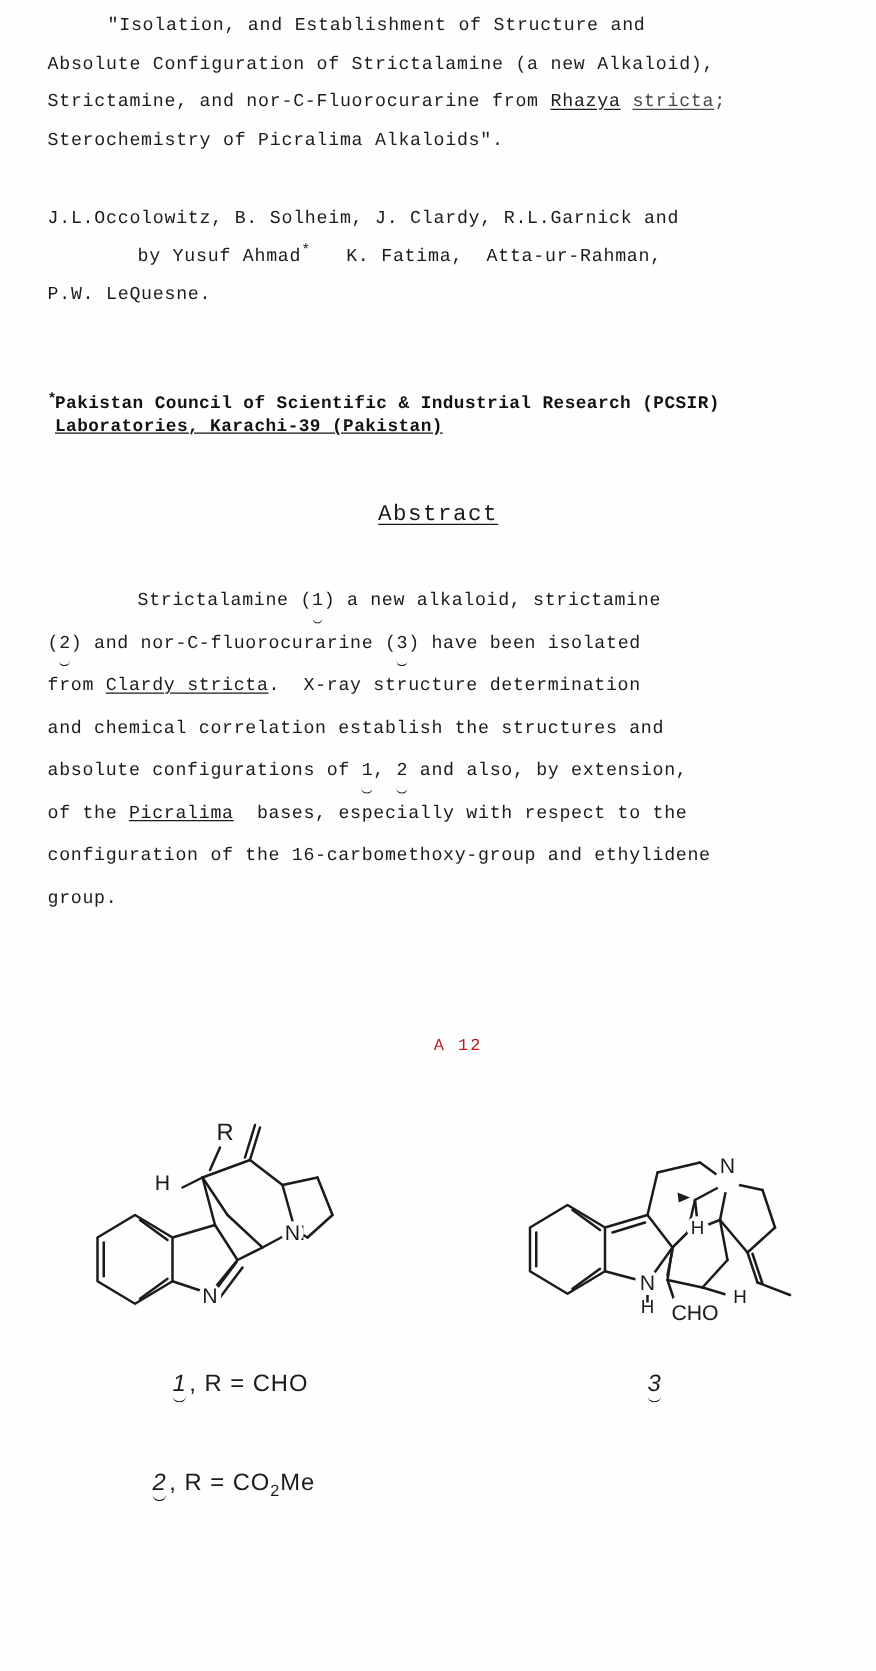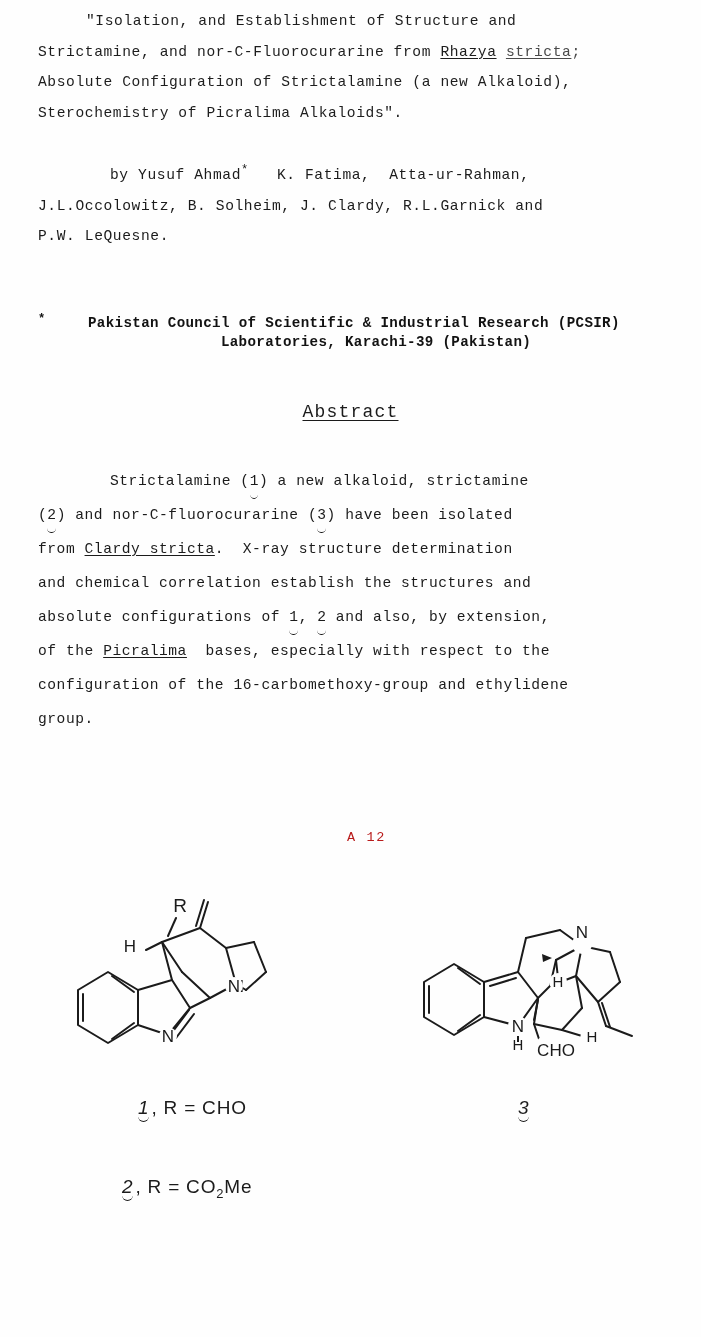--- a/index.html
+++ b/index.html
@@ -69,22 +69,22 @@
     position: absolute;
     left: 44px;
     top: 314px;
     width: 620px;
     font-size: 14.2px;
     font-weight: bold;
     letter-spacing: 0.35px;
     line-height: 19px;
     color: #121212;
   }
-  .affil-block .ln { white-space: pre; margin-left: 44px; }
-  .affil-block .ln.center { text-align: center; }
+  .affil-block .ln { white-space: pre; }
+  .affil-block .ln.center { text-align: left; text-decoration: underline; }
   .affil-star {
     position: absolute;
     left: -6px;
     top: -4px;
     font-size: 12px;
     font-weight: bold;
   }
 
   
   .abstract-head {
@@ -190,28 +190,28 @@
     line-height: 0;
   }
 </style>
 </head>
 <body>
 
 <div class="page">
 
   <div class="title-block">
     <div class="ln indent">"Isolation, and Establishment of Structure and</div>
+    <div class="ln">Absolute Configuration of Strictalamine (a new Alkaloid),</div>
     <div class="ln"><span>Strictamine, and nor-C-Fluorocurarine from </span><span class="u">Rhazya</span><span> </span><span class="u faint">stricta</span><span class="faint">;</span></div>
-    <div class="ln">Absolute Configuration of Strictalamine (a new Alkaloid),</div>
     <div class="ln">Sterochemistry of Picralima Alkaloids".</div>
   </div>
 
   <div class="authors-block">
+    <div class="ln">J.L.Occolowitz, B. Solheim, J. Clardy, R.L.Garnick and</div>
     <div class="ln indent"><span>by Yusuf Ahmad</span><sup class="star">*</sup><span>   K. Fatima,  Atta-ur-Rahman,</span></div>
-    <div class="ln">J.L.Occolowitz, B. Solheim, J. Clardy, R.L.Garnick and</div>
     <div class="ln">P.W. LeQuesne.</div>
   </div>
 
   <div class="affil-block">
     <span class="affil-star">*</span>
     <div class="ln">Pakistan Council of Scientific &amp; Industrial Research (PCSIR)</div>
     <div class="ln center">Laboratories, Karachi-39 (Pakistan)</div>
   </div>
 
   <div class="abstract-head">

